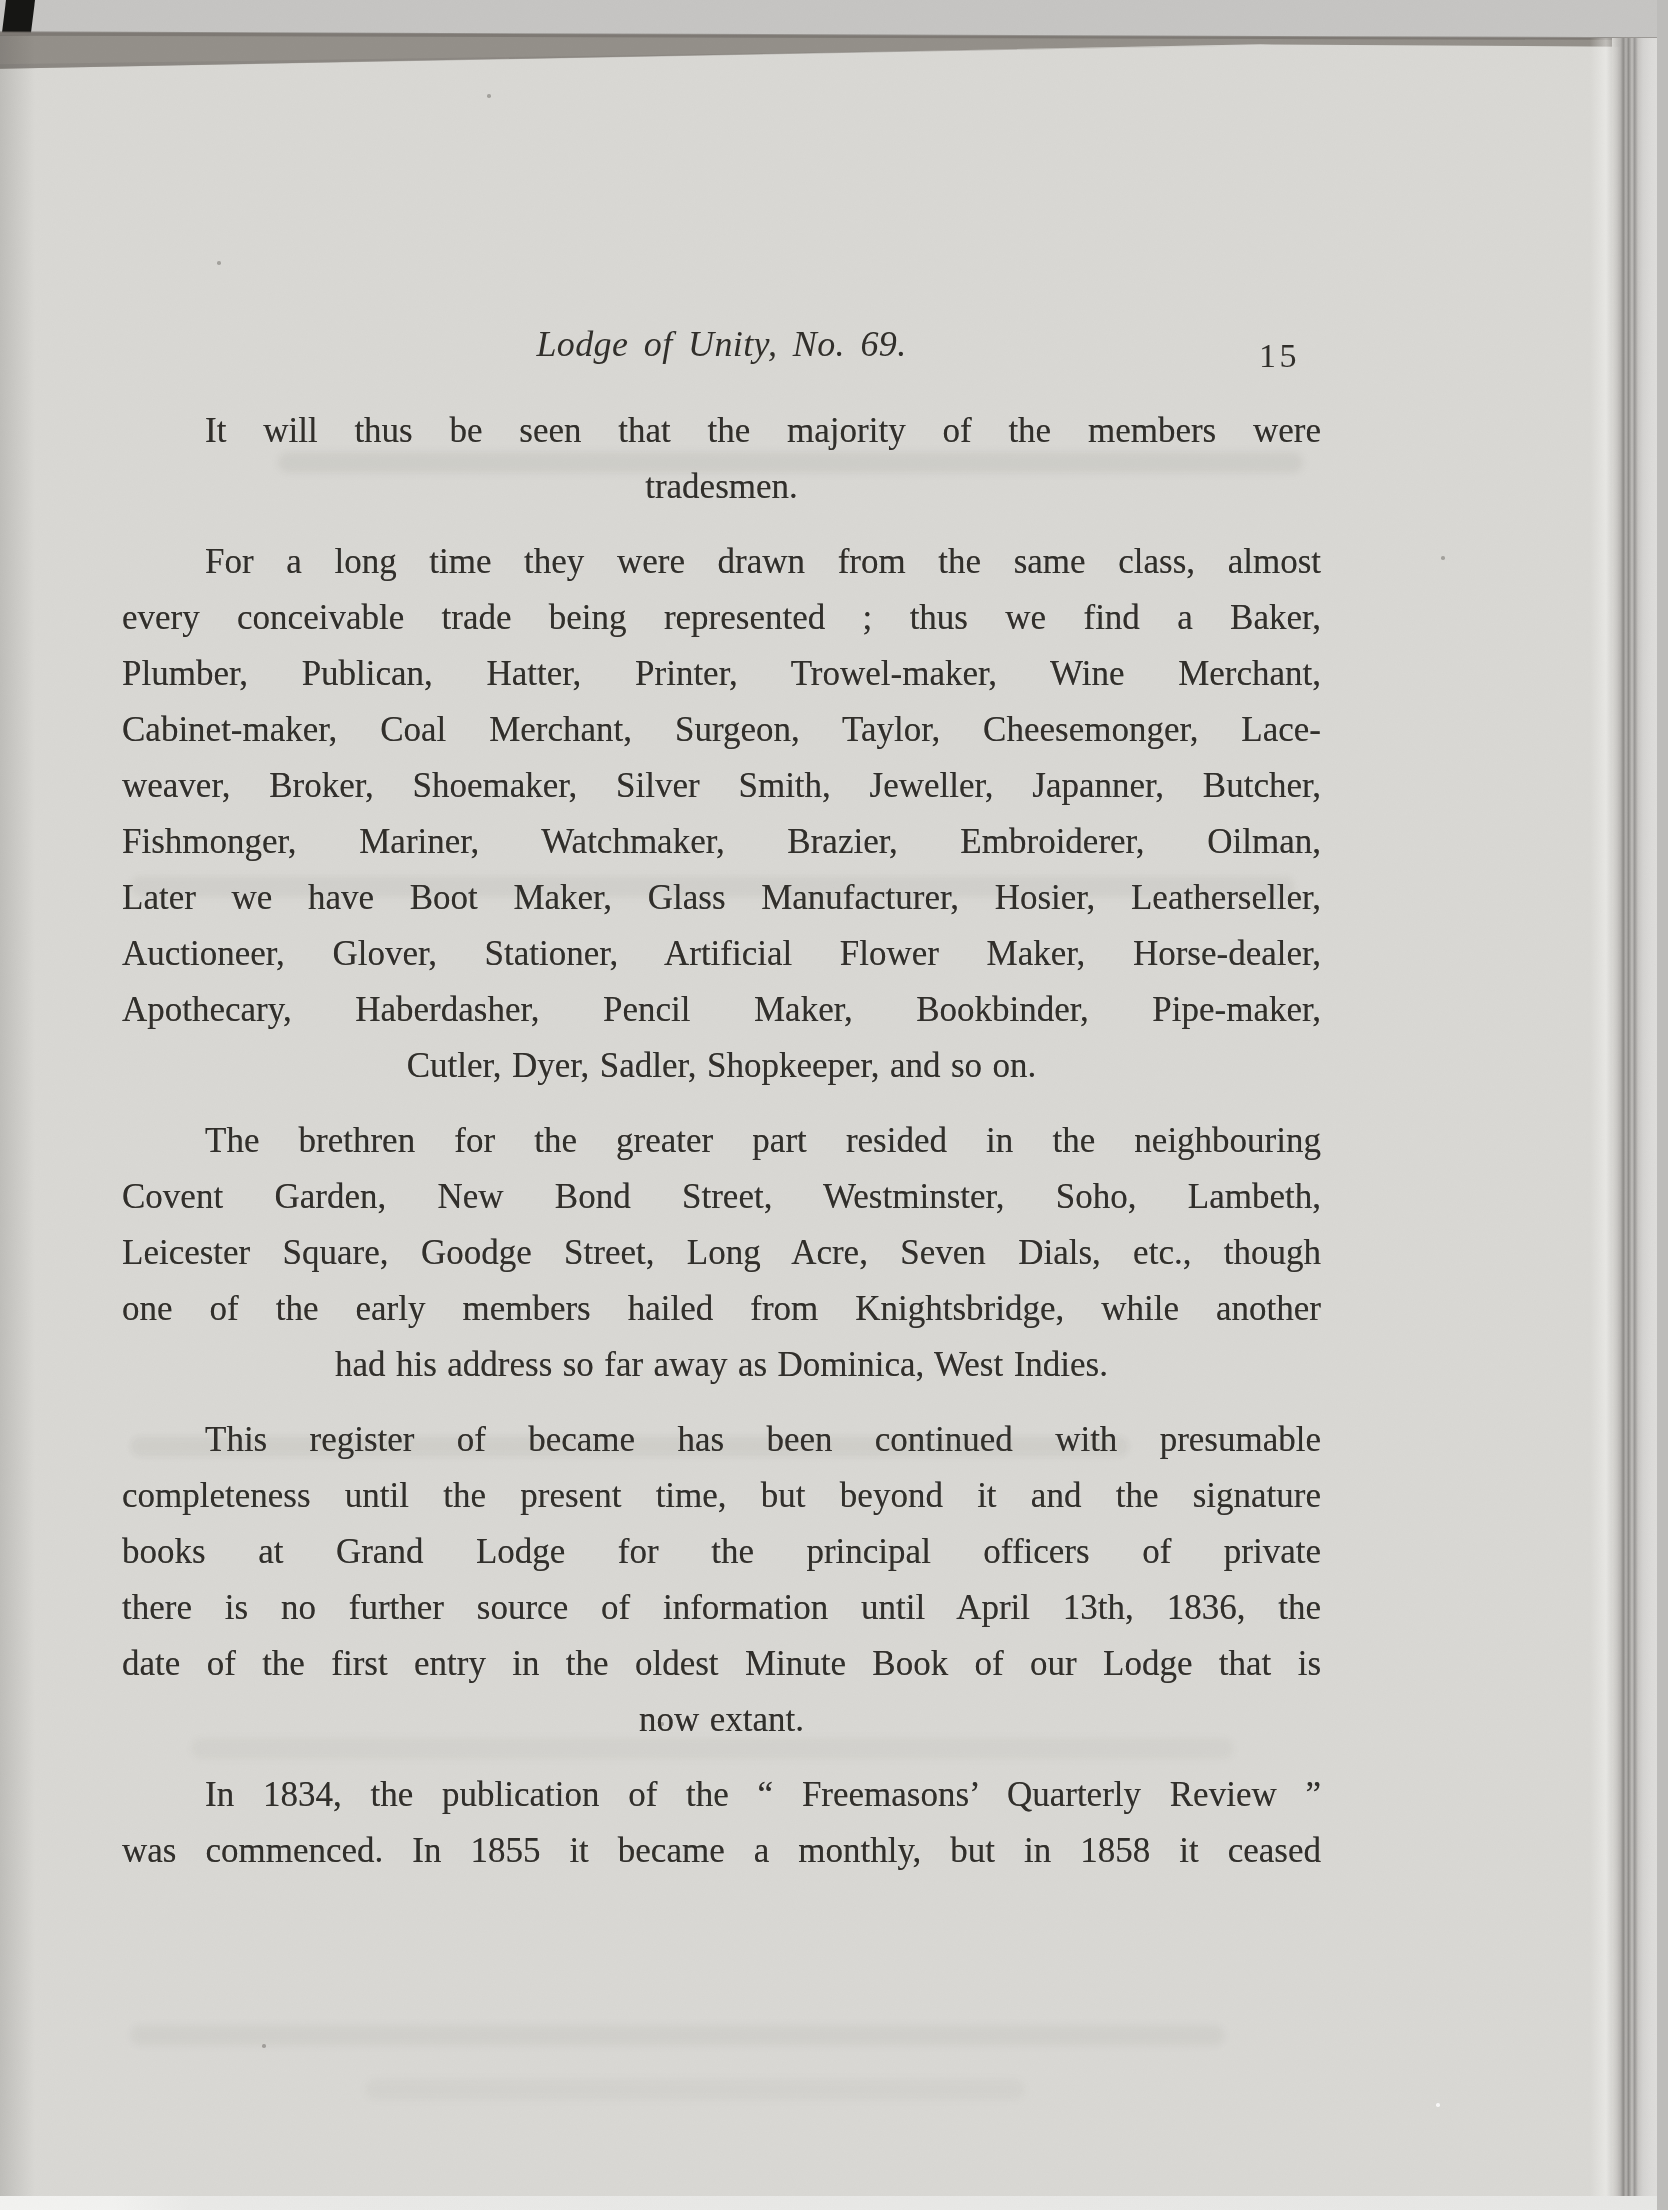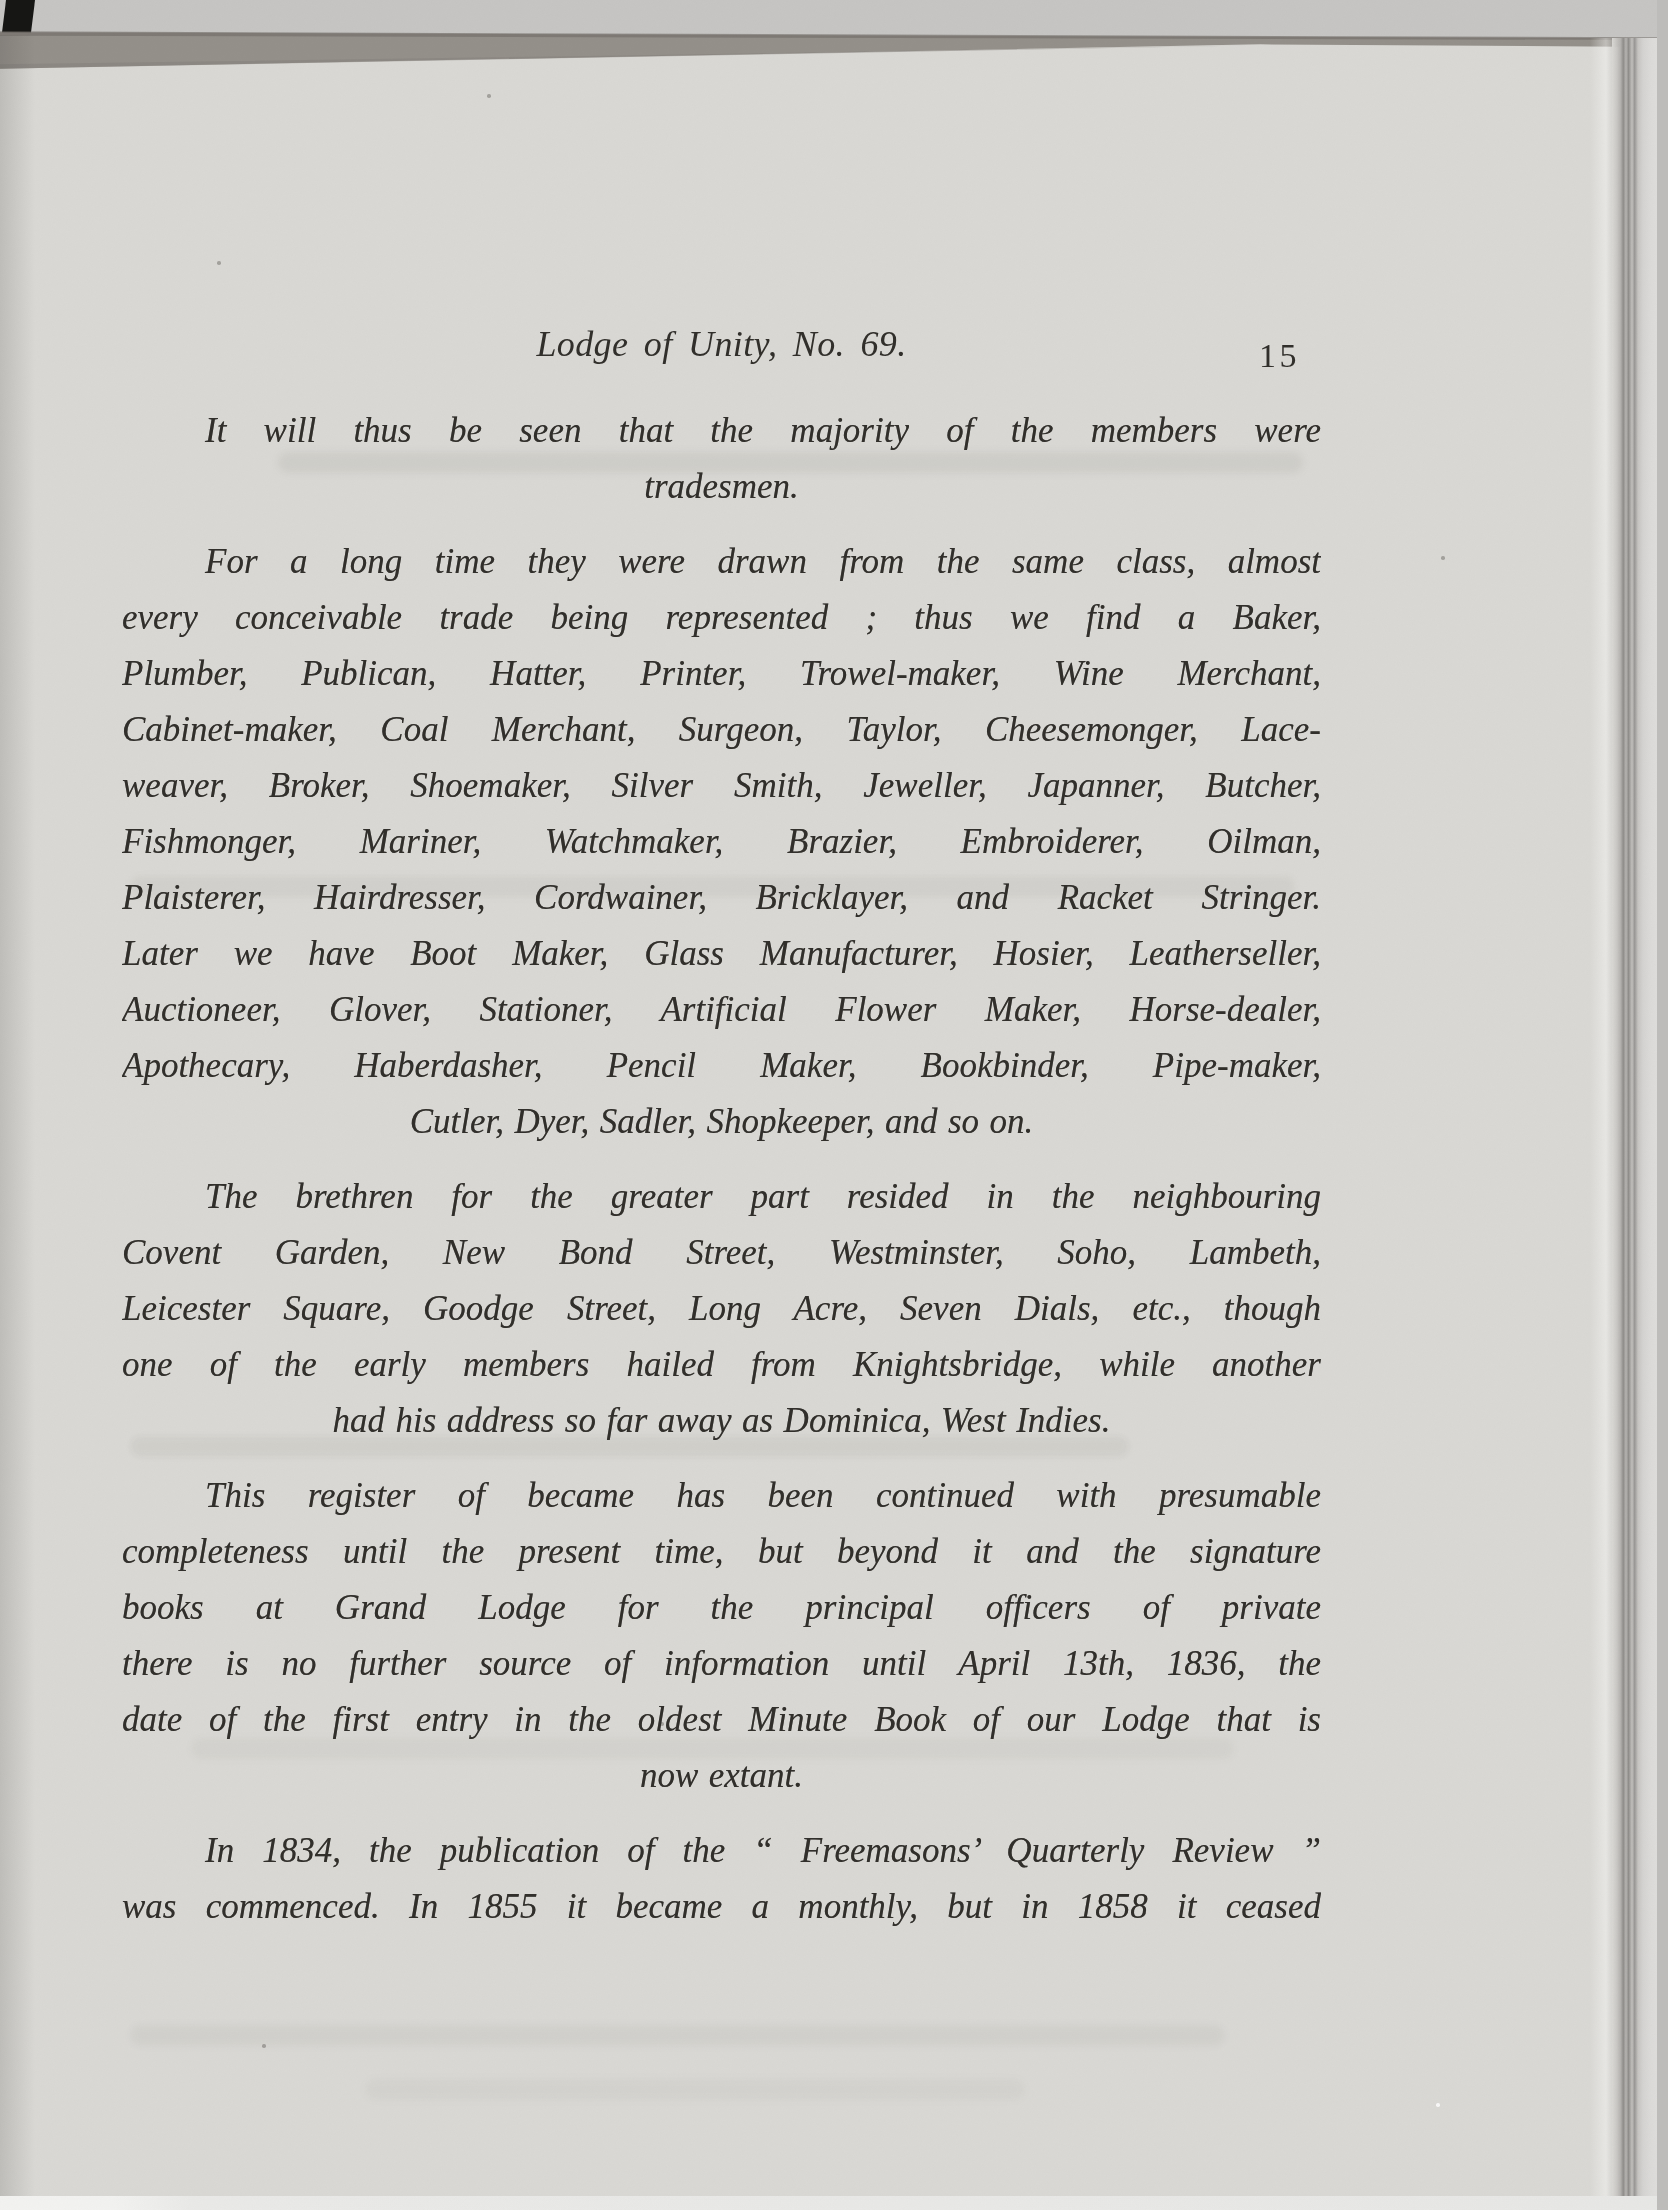--- a/index.html
+++ b/index.html
@@ -81,21 +81,20 @@
   .page-number{
     position:absolute;right:21px;top:14px;
     font-size:34px;letter-spacing:3.5px;
   }
   .body-text{
     margin-top:31px;
     font-size:35px;
     line-height:56px;
     word-spacing:1.7px;
     text-shadow:0 0 0.5px rgba(49,47,43,.55);
-    font-style:italic;
   }
   .paragraph{margin:0 0 19px 0;}
   .line{
     text-align:justify;
     height:56px;
     overflow:hidden;
   }
   .line::after{content:"";display:inline-block;width:100%;height:0;}
   .line.first{text-indent:83px;}
   .line.last{text-align:center;}
@@ -163,21 +162,20 @@
           <div class="line first">It will thus be seen that the majority of the members were</div>
           <div class="line last">tradesmen.</div>
         </div>
         <div class="paragraph">
           <div class="line first">For a long time they were drawn from the same class, almost</div>
           <div class="line">every conceivable trade being represented ; thus we find a Baker,</div>
           <div class="line">Plumber, Publican, Hatter, Printer, Trowel-maker, Wine Merchant,</div>
           <div class="line">Cabinet-maker, Coal Merchant, Surgeon, Taylor, Cheesemonger, Lace-</div>
           <div class="line">weaver, Broker, Shoemaker, Silver Smith, Jeweller, Japanner, Butcher,</div>
           <div class="line">Fishmonger, Mariner, Watchmaker, Brazier, Embroiderer, Oilman,</div>
-          <div class="line">Plaisterer, Hairdresser, Cordwainer, Bricklayer, and Racket Stringer.</div>
           <div class="line">Later we have Boot Maker, Glass Manufacturer, Hosier, Leatherseller,</div>
           <div class="line">Auctioneer, Glover, Stationer, Artificial Flower Maker, Horse-dealer,</div>
           <div class="line">Apothecary, Haberdasher, Pencil Maker, Bookbinder, Pipe-maker,</div>
           <div class="line last">Cutler, Dyer, Sadler, Shopkeeper, and so on.</div>
         </div>
         <div class="paragraph">
           <div class="line first">The brethren for the greater part resided in the neighbouring</div>
           <div class="line">Covent Garden, New Bond Street, Westminster, Soho, Lambeth,</div>
           <div class="line">Leicester Square, Goodge Street, Long Acre, Seven Dials, etc., though</div>
           <div class="line">one of the early members hailed from Knightsbridge, while another</div>

